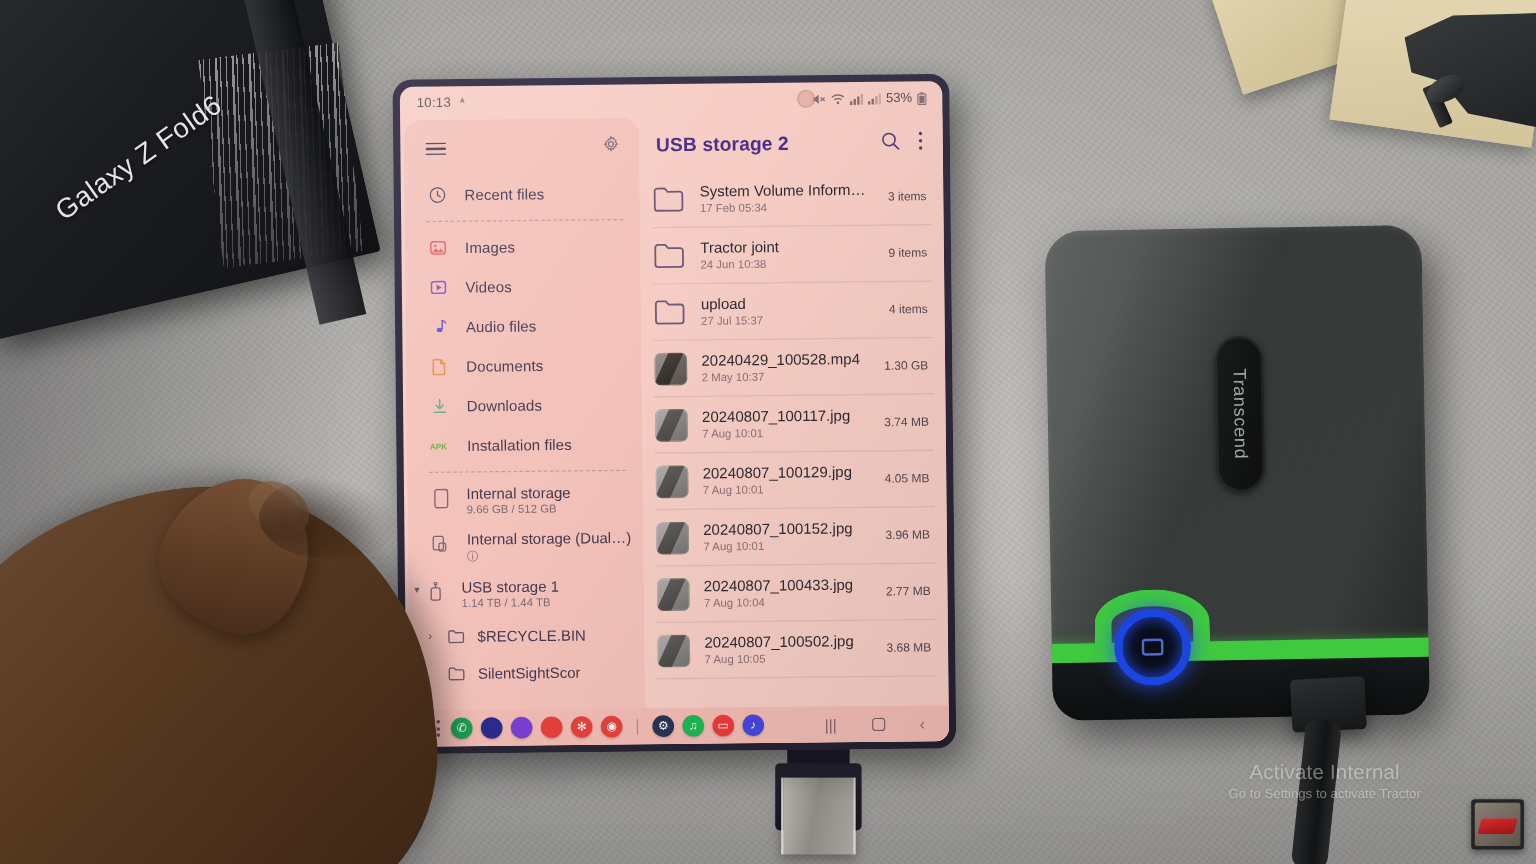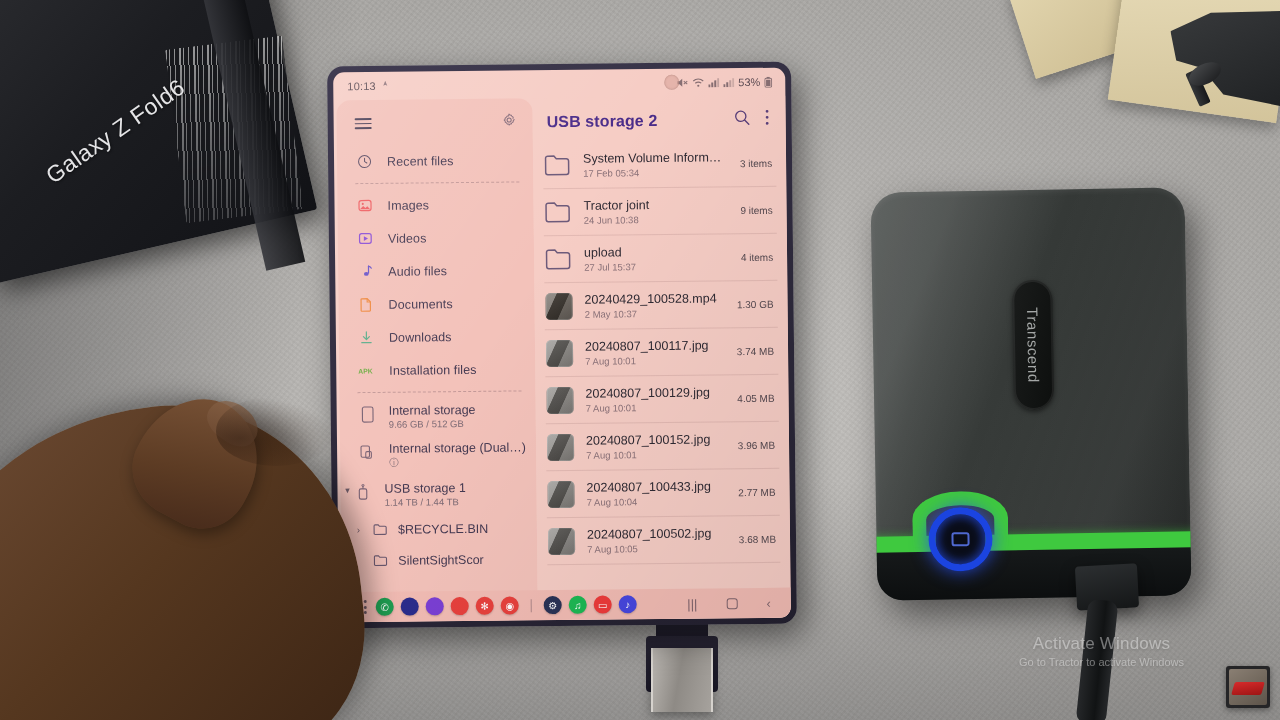--- a/index.html
+++ b/index.html
@@ -874,21 +874,21 @@
       <div class="screen-tint"></div>
     </div>
   </div>
 
   <div class="hand"></div>
   <div class="finger"></div>
   <div class="finger-nail"></div>
   <div class="finger-tip-shadow"></div>
 
   <div class="watermark">
-    <div class="wm-title">Activate Windows</div>
-    <div class="wm-sub">Go to Tractor to activate Windows</div>
+    <div class="wm-title">Activate Internal</div>
+    <div class="wm-sub">Go to Settings to activate Tractor</div>
   </div>
   <div class="corner-logo">
     <div class="corner-logo-inner">
       <div class="corner-key"></div>
     </div>
   </div>
 </div>
 
 </body></html>

